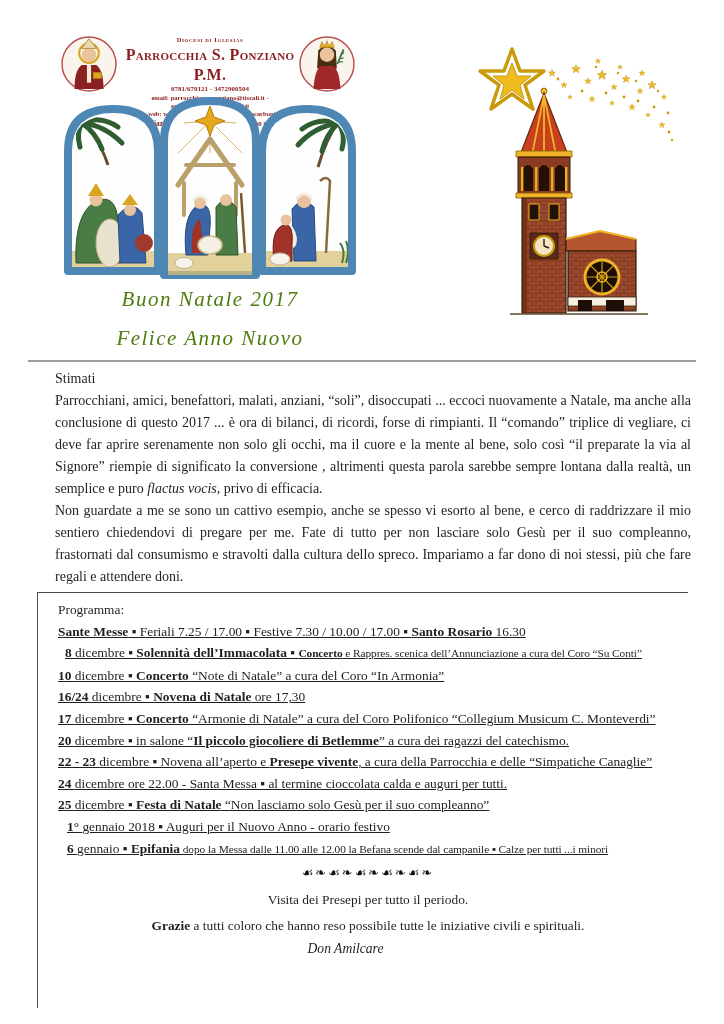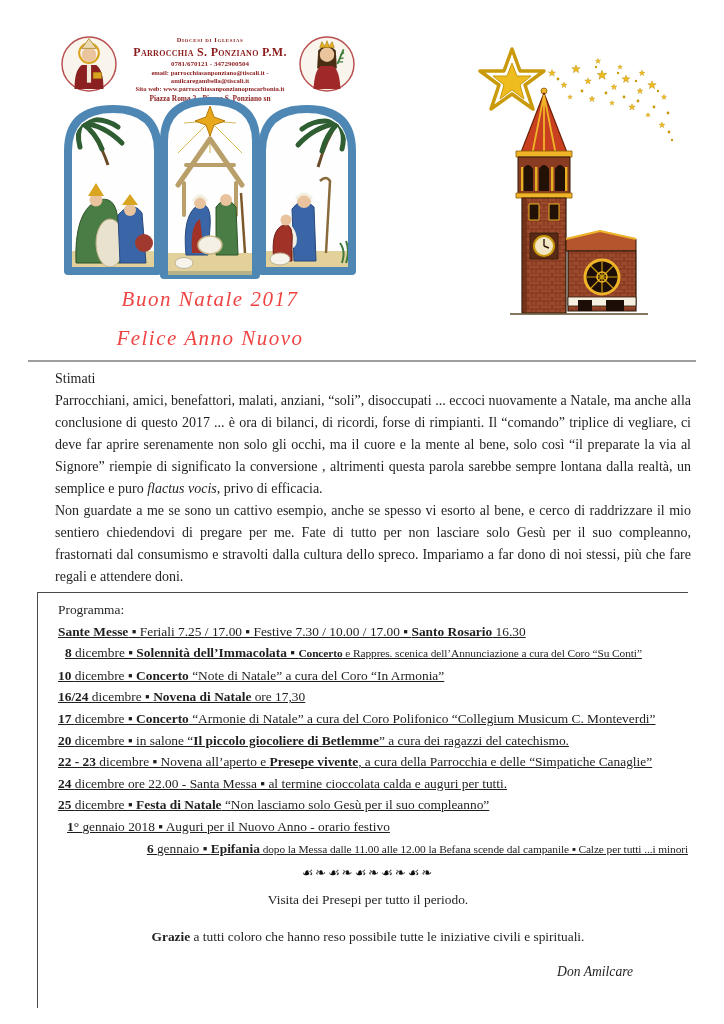--- a/index.html
+++ b/index.html
@@ -18,39 +18,39 @@
   .c { font-size:11.4px; letter-spacing:-0.1px; }
 
   
   .header-text {
     position:absolute; left:112px; top:36px; width:196px;
     text-align:center;
     color:var(--header-text,#8b1c1c);
     line-height:1.25;
   }
   .diocese  { font-size:6.5px; font-weight:bold; font-variant:small-caps; letter-spacing:0.6px; }
-  .parish   { font-size:12px; font-weight:bold; font-variant:small-caps; letter-spacing:0.3px; margin-top:1px; }
+  .parish   { font-size:16px; font-weight:bold; font-variant:small-caps; letter-spacing:0.3px; margin-top:1px; }
   .phone    { font-size:7px;  font-weight:bold; }
   .emailln  { font-size:6.6px; font-weight:bold; }
   .webln    { font-size:6.6px; font-weight:bold; }
   .addr     { font-size:7.4px; font-weight:bold; }
 
   .medallion { position:absolute; width:56px; height:56px; top:36px; }
   .medallion.left  { left:61px; }
   .medallion.right { left:299px; }
 
   
   .triptych { position:absolute; left:58px; top:93px; width:304px; height:194px; }
   .tower    { position:absolute; left:450px; top:33px; width:230px; height:300px; }
 
   
   .greetings {
     position:absolute; left:75px; top:287px; width:270px;
     text-align:center; font-style:italic;
-    font-size:21px; letter-spacing:1.5px; color:#ef4444;
+    font-size:21px; letter-spacing:1.5px; color:#4d7c0f;
   }
   .greetings .g2 { margin-top:14px; }
 
   
   .divider {
     position:absolute; left:28px; top:360px; width:668px; height:2px;
     background:var(--divider-gray,#9e9e9e);
   }
 
   
@@ -69,24 +69,24 @@
   }
   .program-title { font-weight:normal; }
   .schedule-line, .event-line { white-space:nowrap; overflow:hidden;text-decoration:underline; }
 
   .ornament {
     text-align:center; font-family:"DejaVu Sans",sans-serif;
     font-size:13px; letter-spacing:2px; color:#111;
     margin-top:2px; width:620px;
   }
   .visita  { text-align:center; width:620px; margin-top:5px; }
-  .grazie  { text-align:center; width:620px; margin-top:16px; }
+  .grazie  { text-align:center; width:620px; margin-top:5px; }
   .signature {
-    text-align:right; width:620px; padding-right:45px;
-    font-style:italic; margin-top:13px; font-size:13.6px;
+    text-align:center; width:620px; padding-right:45px;
+    font-style:italic; margin-top:1px; font-size:13.6px;
   }
 </style>
 </head>
 <body>
 
 <div class="page">
 
   <div class="medallion left">
     <svg viewBox="0 0 54 54" width="56" height="56">
       <circle cx="27" cy="27" r="26" fill="#faf5ec" stroke="#b85050" stroke-width="1.4"></circle>
@@ -315,21 +315,21 @@
     <div>
         <div class="event-line" style="padding-left: 7px;"><span class="b">8 </span><span>dicembre ▪ </span><span class="b">Solennità dell’Immacolata</span><span> ▪ </span><span class="b c">Concerto</span><span class="c"> e Rappres. scenica dell’Annunciazione a cura del Coro “Su Conti”</span></div>
         <div class="event-line"><span class="b">10 </span><span>dicembre ▪ </span><span class="b">Concerto</span><span> “Note di Natale” a cura del Coro “In Armonia”</span></div>
         <div class="event-line"><span class="b">16/24 </span><span>dicembre ▪ </span><span class="b">Novena di Natale</span><span> ore 17,30</span></div>
         <div class="event-line"><span class="b">17 </span><span>dicembre ▪ </span><span class="b">Concerto</span><span> “Armonie di Natale” a cura del Coro Polifonico “Collegium Musicum C. Monteverdi”</span></div>
         <div class="event-line"><span class="b">20 </span><span>dicembre ▪ in salone “</span><span class="b">Il piccolo giocoliere di Betlemme</span><span>” a cura dei ragazzi del catechismo.</span></div>
         <div class="event-line"><span class="b">22 - 23 </span><span>dicembre ▪ Novena all’aperto e </span><span class="b">Presepe vivente</span><span>, a cura della Parrocchia e delle “Simpatiche Canaglie”</span></div>
         <div class="event-line"><span class="b">24 </span><span>dicembre ore 22.00 - Santa Messa ▪ al termine cioccolata calda e auguri per tutti.</span></div>
         <div class="event-line"><span class="b">25 </span><span>dicembre ▪ </span><span class="b">Festa di Natale</span><span> “Non lasciamo solo Gesù per il suo compleanno”</span></div>
         <div class="event-line" style="padding-left: 9px;"><span class="b">1° </span><span>gennaio 2018 ▪ Auguri per il Nuovo Anno - orario festivo</span></div>
-        <div class="event-line" style="padding-left: 9px; text-align: right;"><span class="b">6 </span><span>gennaio ▪ </span><span class="b">Epifania</span><span class="c"> dopo la Messa dalle 11.00 alle 12.00 la Befana scende dal campanile ▪ Calze per tutti ...i minori</span></div>
+        <div class="event-line" style="padding-left: 9px;"><span class="b">6 </span><span>gennaio ▪ </span><span class="b">Epifania</span><span class="c"> dopo la Messa dalle 11.00 alle 12.00 la Befana scende dal campanile ▪ Calze per tutti ...i minori</span></div>
       </div>
 
     <div class="ornament">☙❧☙❧☙❧☙❧☙❧</div>
     <div class="visita">Visita dei Presepi per tutto il periodo.</div>
     <div class="grazie"><span class="b">Grazie</span><span> a tutti coloro che hanno reso possibile tutte le iniziative civili e spirituali.</span></div>
     <div class="signature">Don Amilcare</div>
   </div>
 
 </div>
 

